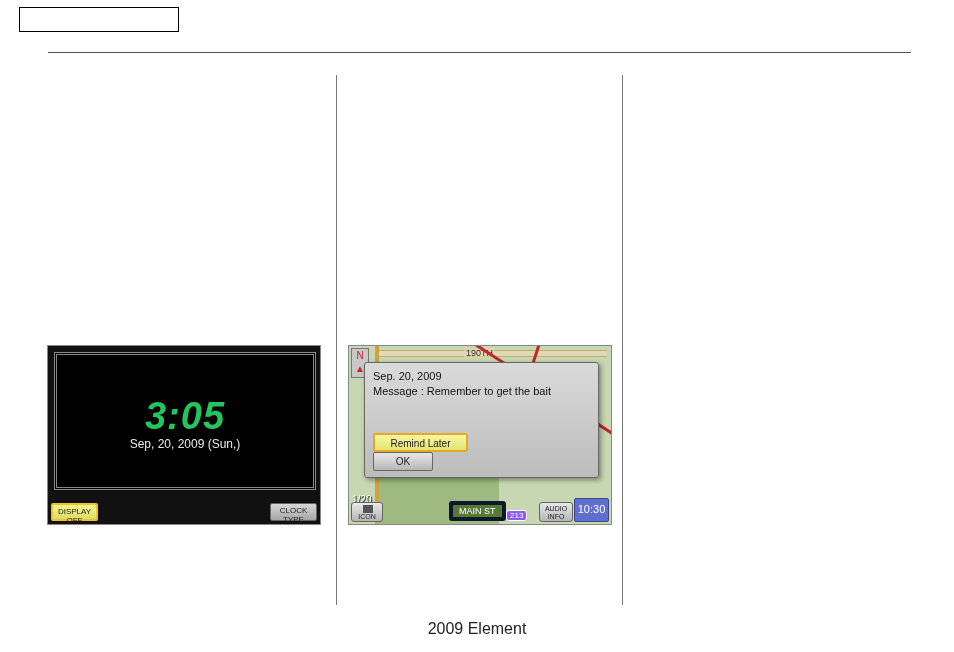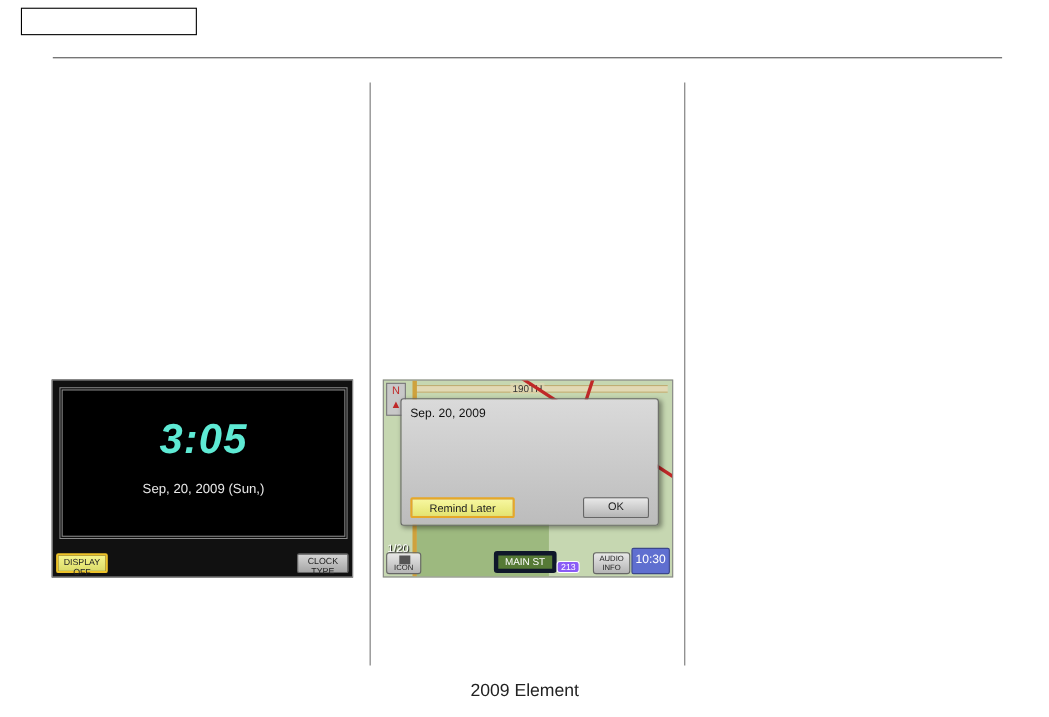--- a/index.html
+++ b/index.html
@@ -68,26 +68,26 @@
   }
   .clock-inner {
     position: absolute;
     left: 6px; top: 6px;
     width: 262px; height: 138px;
     border: 3px double #888;
     background: #000;
   }
   .clock-time {
     position: absolute;
-    top: 24px;
+    top: 40px;
     width: 100%;
     text-align: center;
     font-family: "Arial Black", Arial, sans-serif;
     font-size: 38px;
-    color: #5eead4;
+    color: #22c55e;
     font-style: italic;
     font-weight: 900;
     letter-spacing: 1px;
   }
   .clock-date {
     position: absolute;
     top: 82px;
     width: 100%;
     text-align: center;
     font-size: 12px;
@@ -278,20 +278,21 @@
     font-size:11px;
     color:#111;
     font-family:Arial,sans-serif;
   }
   .popup .row{ line-height:15px; }
   .popup-buttons{
     position:absolute;
     bottom:6px; left:8px; right:8px;
     display:flex;
     justify-content:space-between;
+    flex-direction:column;
   }
   .pbtn{
     height:19px;
     font-size:10px;
     text-align:center;
     line-height:17px;
     border-radius:2px;
     color:#222;
   }
   .remind-later{
@@ -353,20 +354,24 @@
     <div class="bubble-213">213</div>
     <div class="audio-btn">
       <span>AUDIO</span><br>
       <span>INFO</span>
     </div>
     <div class="clock-chip">10:30</div>
   </div>
 
   <div class="popup">
     <div class="row">Sep. 20, 2009</div>
+    <div class="row">
+      <span>Message</span> :
+      <span>Remember to get the bait</span>
+    </div>
     <div class="popup-buttons">
       <div class="pbtn remind-later">Remind Later</div>
       <div class="pbtn ok-btn">OK</div>
     </div>
   </div>
 </div>
 
 <div class="footer-text">2009  Element</div>
 
 </body></html>

